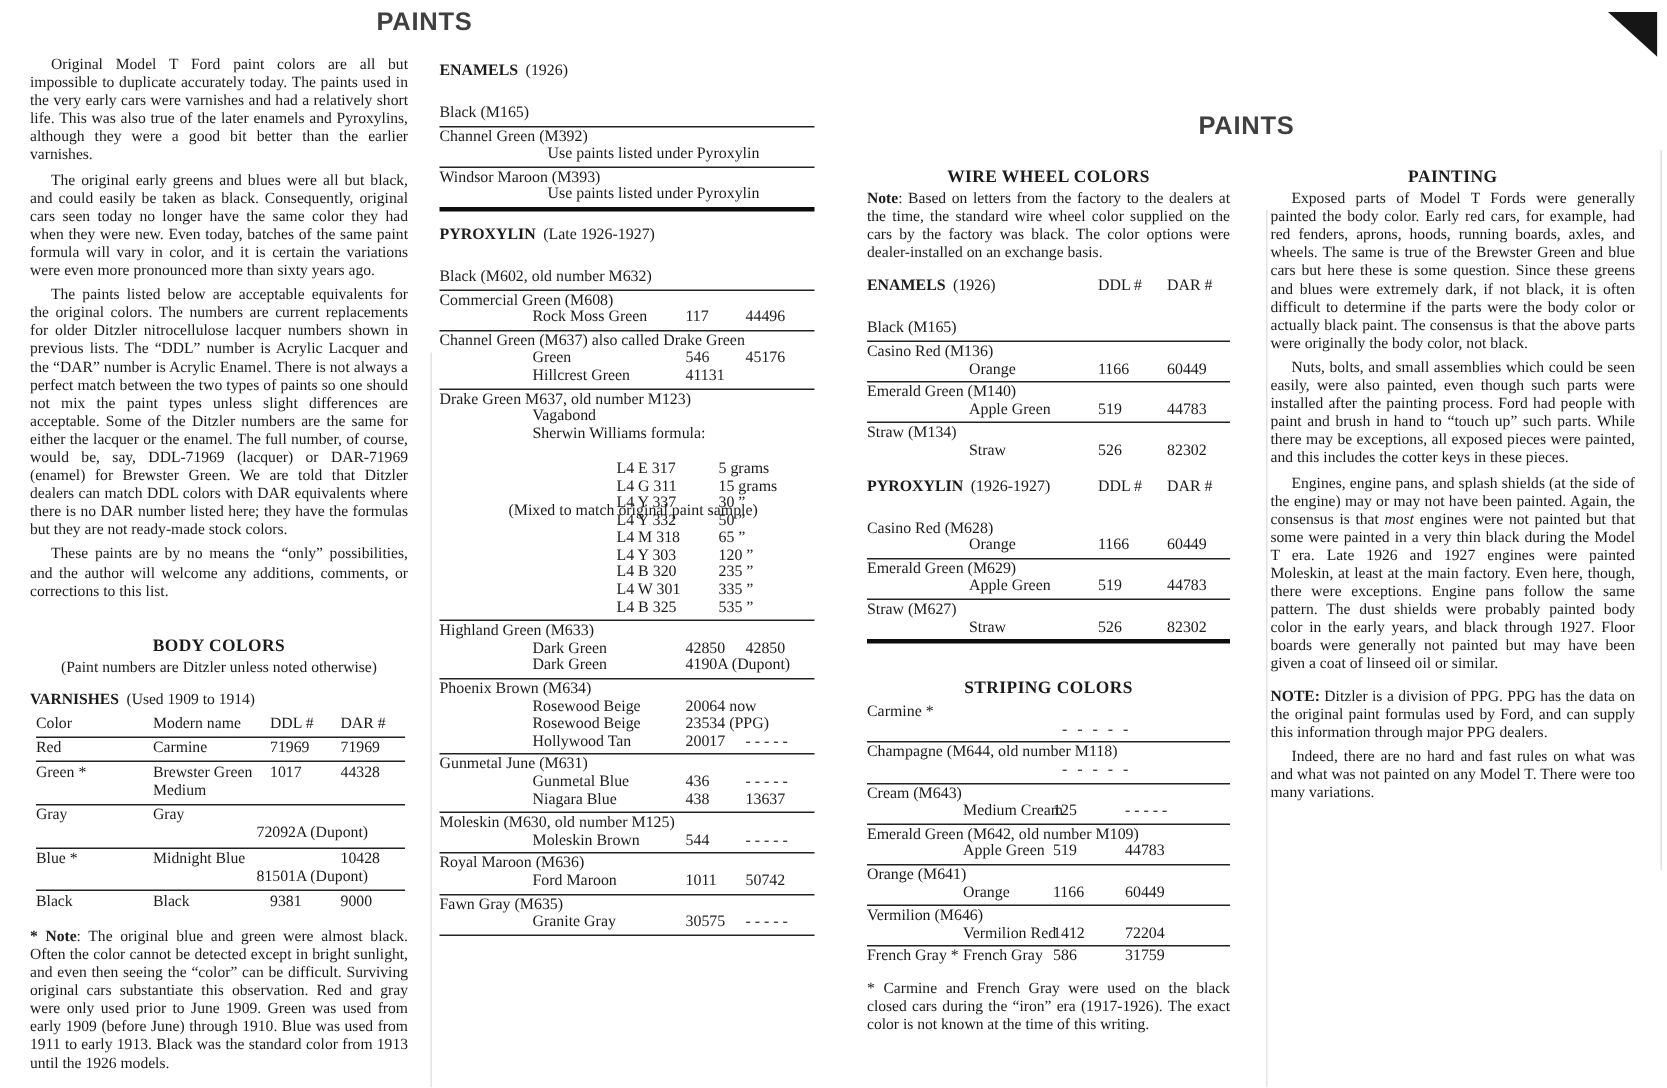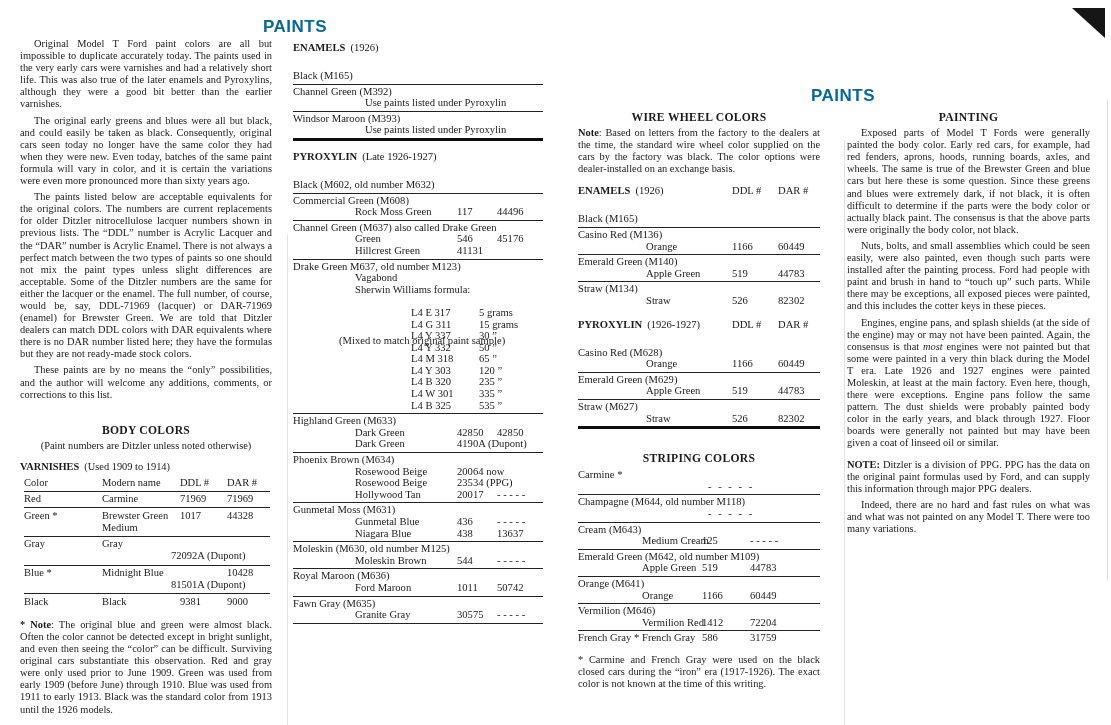--- a/index.html
+++ b/index.html
@@ -8,22 +8,22 @@
   .canvas{position:absolute;inset:0;background:#ffffff;}
 
   .fold{position:absolute;width:1px;}
   .fold-l{left:287px;top:235px;height:490px;background:#e6e1e1;}
   .fold-r{left:844px;top:140px;height:585px;background:#e6e1e1;}
   .fold-edge{left:1107px;top:100px;height:480px;background:#e0dede;}
 
   .corner{position:absolute;left:1072px;top:8px;width:33px;height:30px;background:#161616;
           clip-path:polygon(0 0,100% 0,100% 100%);}
 
-  .title{position:absolute;margin:12px;font-family:"Liberation Sans", sans-serif;font-weight:bold;
-         font-size:17px;letter-spacing:.5px;text-align:center;color:#0369a1;}
+  .title{position:absolute;margin:0;font-family:"Liberation Sans", sans-serif;font-weight:bold;
+         font-size:17px;letter-spacing:.5px;text-align:center;color:#404040;}
   .t-left{left:216px;top:5px;width:134px;}
   .t-right{left:764px;top:74px;width:134px;}
 
   .col{position:absolute;font-size:10.4px;line-height:12.1px;}
   .c-l1{left:20px;top:38px;width:252px;}
   .c-l2{left:293px;top:42px;width:250px;}
   .c-r1{left:578px;top:112px;width:242px;}
   .c-r2{left:847px;top:112px;width:243px;}
 
   .para{margin:0 0 4px;text-align:justify;text-indent:14px;}
@@ -268,21 +268,21 @@
             <span class="rn">Rosewood Beige</span>
             <span class="ra">23534 (PPG)</span>
           </div>
           <div class="erow">
             <span class="rn">Hollywood Tan</span>
             <span class="ra">20017</span>
             <span class="rb">- - - - -</span>
           </div>
         </div>
         <div class="entry rule-thin">
-          <div class="ename">Gunmetal Moss (M631)</div>
+          <div class="ename">Gunmetal June (M631)</div>
           <div class="erow">
             <span class="rn">Gunmetal Blue</span>
             <span class="ra">436</span>
             <span class="rb">- - - - -</span>
           </div>
           <div class="erow">
             <span class="rn">Niagara Blue</span>
             <span class="ra">438</span>
             <span class="rb">13637</span>
           </div>

